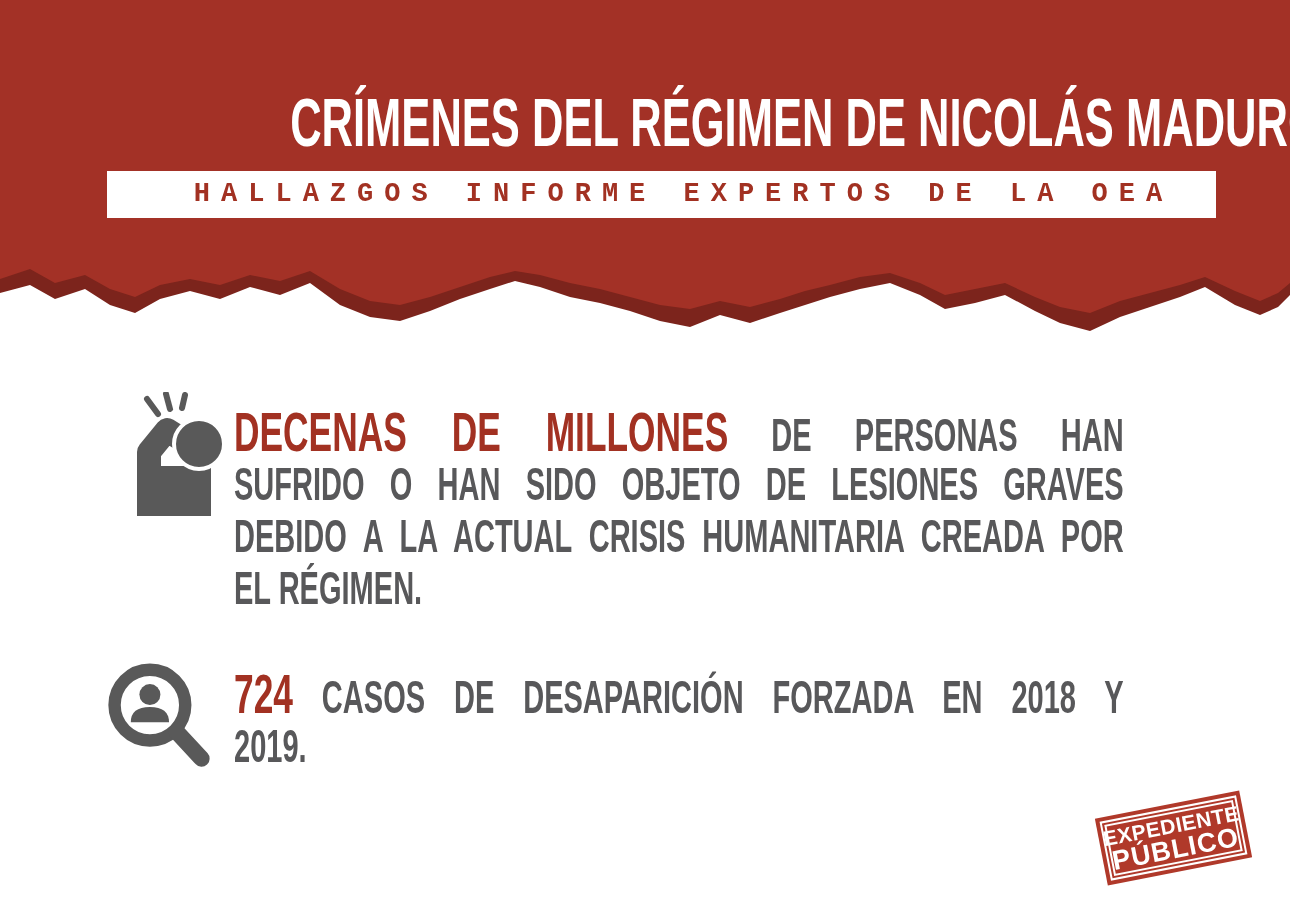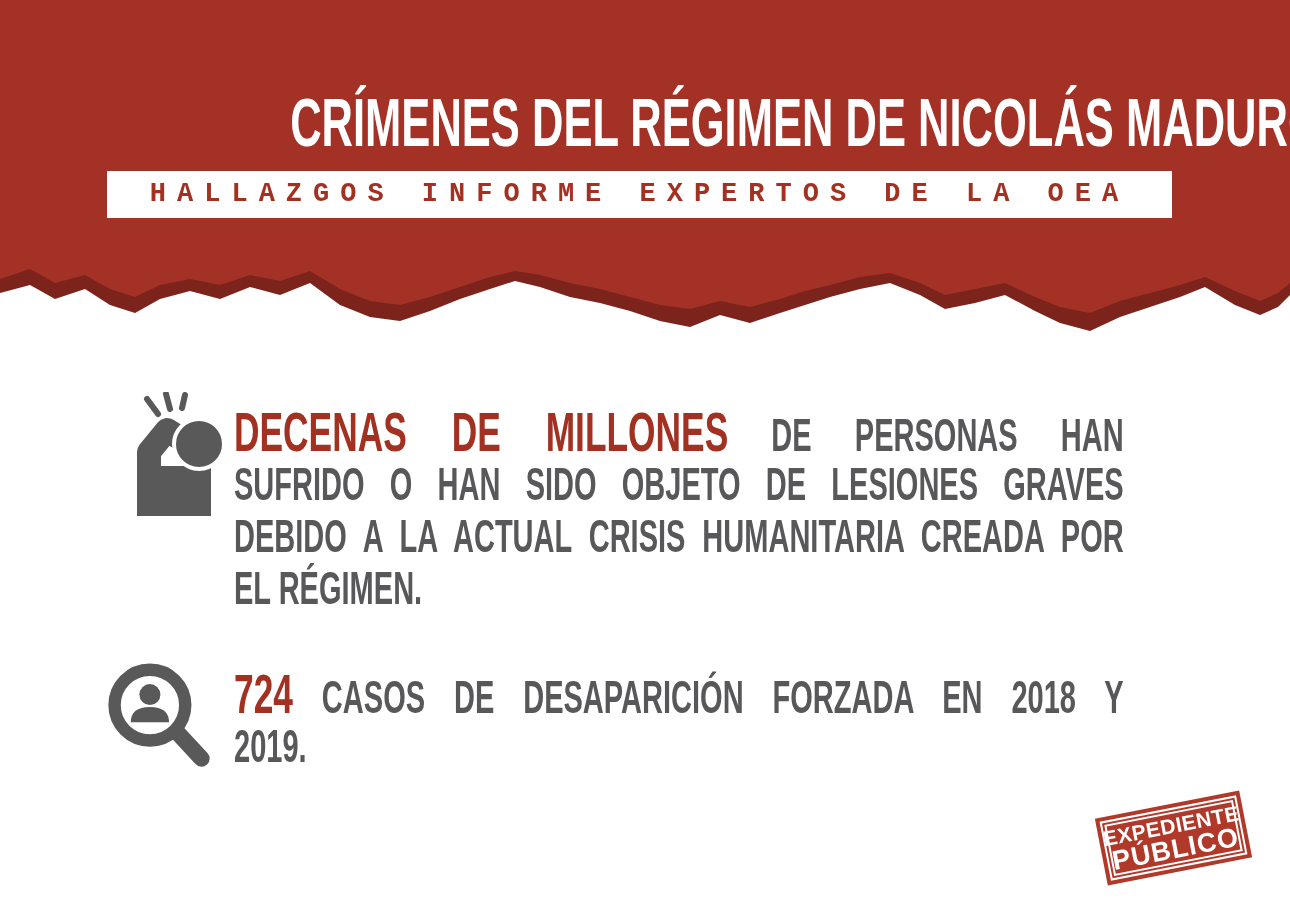--- a/index.html
+++ b/index.html
@@ -40,20 +40,21 @@
   .subtitle-band {
     position: absolute;
     left: 107px;
     top: 171px;
     width: 1065px;
     height: 47px;
     background: var(--band-bg, #ffffff);
     text-align: center;
     line-height: 47px;
     white-space: nowrap;
+    padding-left: 44px;
   }
   .subtitle-band span {
     font-family: "Liberation Mono", monospace;
     font-weight: bold;
     font-size: 27px;
     letter-spacing: 11px;
     color: var(--accent-red, #a23122);
   }
 
   

